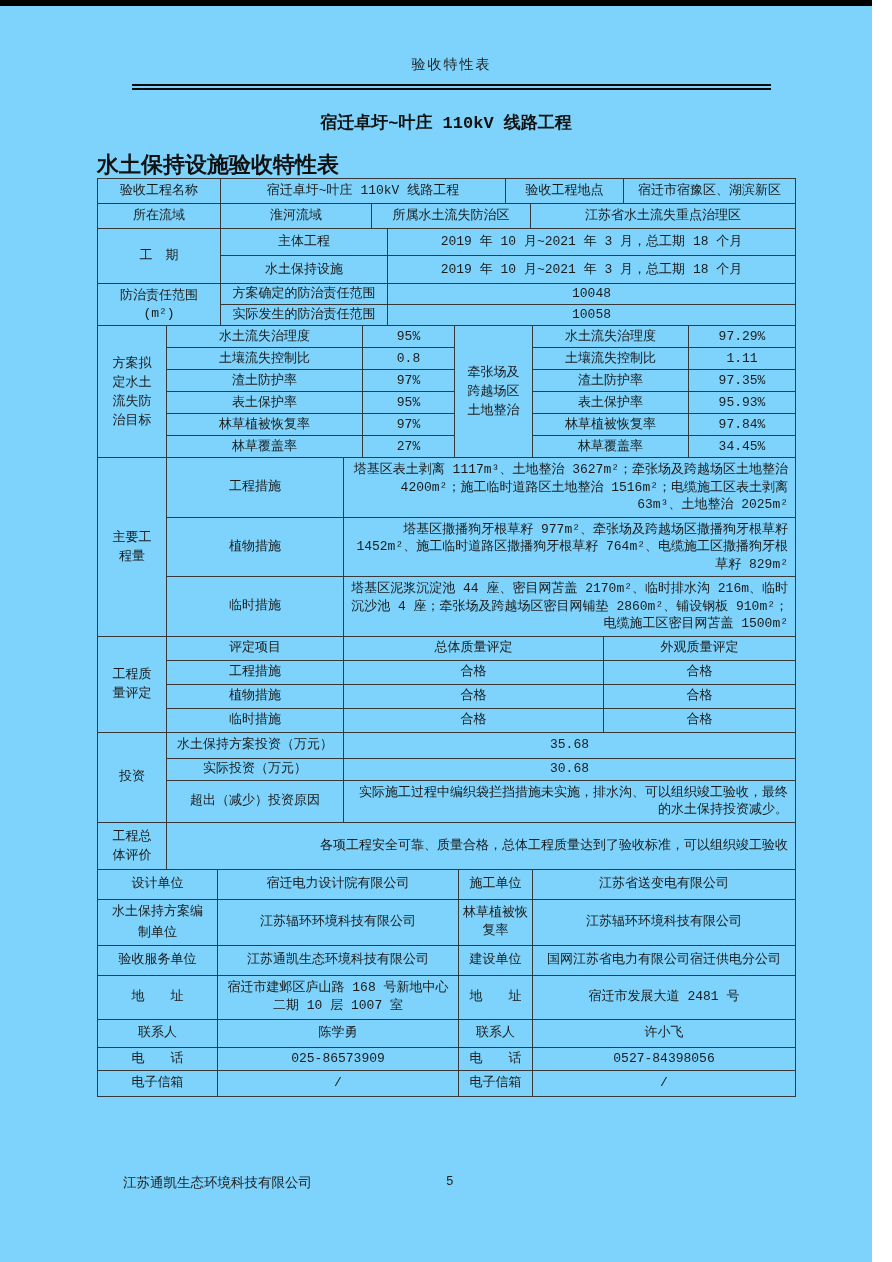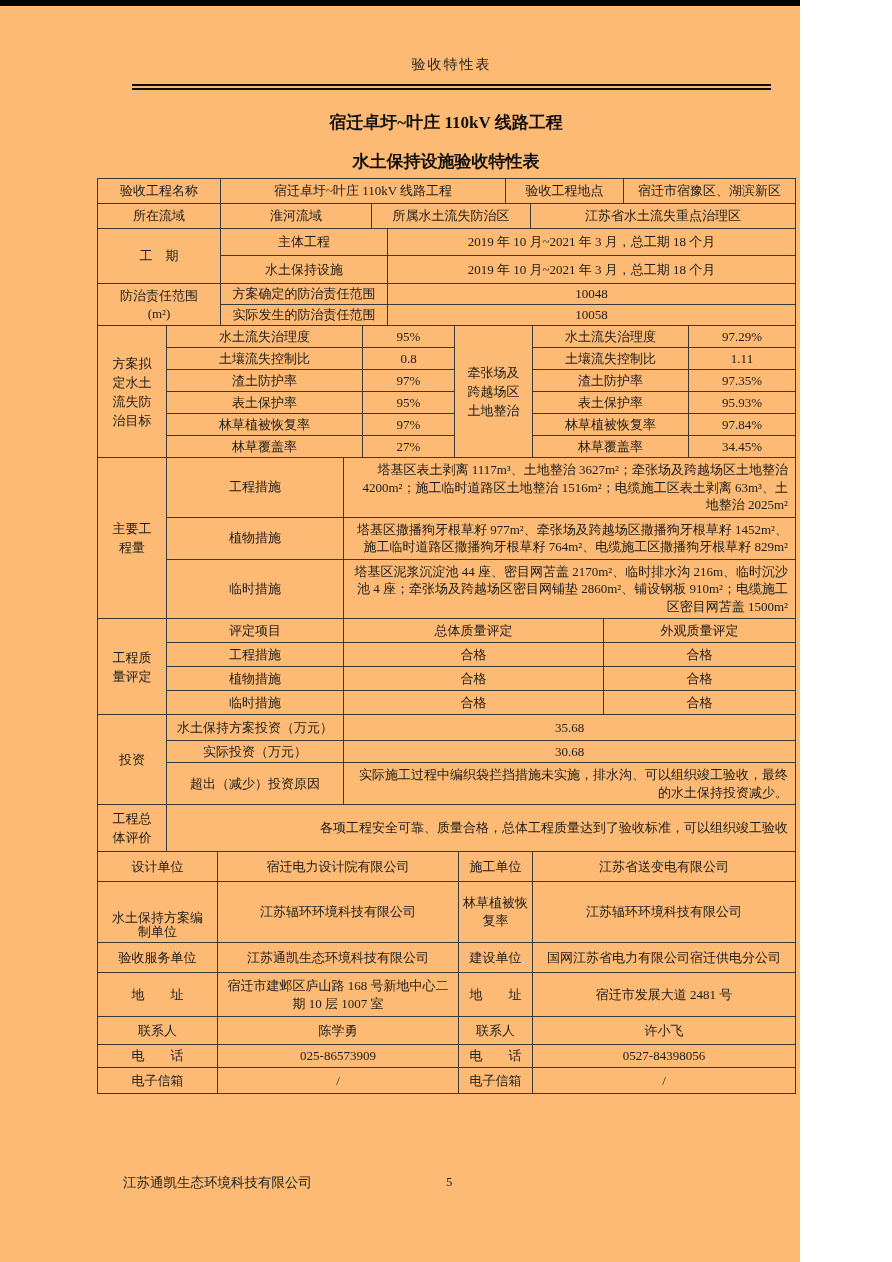--- a/index.html
+++ b/index.html
@@ -1,44 +1,44 @@
 <!DOCTYPE html>
 <html><head>
 <meta charset="utf-8">
 <style>
   html,body{margin:0;padding:0;background:#fff;}
   .page{
-    position:relative;width:800px;height:1262px;background:#fdba74;overflow:hidden;
-    font-family:Liberation Serif, serif;color:#1b1b1b;
+    position:relative;width:872px;height:1262px;background:#7dd3fc;overflow:hidden;
+    font-family:Liberation Mono, monospace;color:#1b1b1b;
   }
   .topbar{position:absolute;top:0;left:0;width:892px;height:6px;background:#000;}
   .header-line{
     position:absolute;top:56px;left:132px;width:639px;text-align:center;
     font-size:14px;letter-spacing:2px;color:#222;
   }
   .double-rule{
     position:absolute;top:84px;left:132px;width:639px;height:2px;
     border-top:2px solid #0d0d0d;border-bottom:2px solid #0d0d0d;
   }
   .title1{position:absolute;top:111px;left:97px;width:698px;text-align:center;
     font-size:17px;font-weight:bold;color:#111;}
-  .title2{position:absolute;top:150px;left:97px;width:698px;text-align:center;
-    font-size:17px;font-weight:bold;color:#111;}
+  .title2{position:absolute;top:150px;left:97px;width:698px;text-align:left;
+    font-size:22px;font-weight:bold;color:#111;}
   .tablewrap{position:absolute;top:178px;left:97px;width:698px;}
   table{border-collapse:collapse;table-layout:fixed;width:698px;margin-top:-1px;}
   table:first-child{margin-top:0;}
   td{
     border:1px solid #383838;text-align:center;vertical-align:middle;
     font-size:13px;line-height:18px;padding:1px 4px;color:#1b1b1b;
     overflow:hidden;word-break:break-word;
   }
   td.l{text-align:right;padding:3px 7px;line-height:17.5px;}
   .w3{display:inline-block;width:3em;line-height:19px;}
   .w4{display:inline-block;width:4em;line-height:19px;}
-  .w75{display:inline-block;width:7.4em;line-height:14px;margin-top:28px;}
+  .w75{display:inline-block;width:7.4em;line-height:21px;}
   .footer-company{position:absolute;top:1174px;left:123px;font-size:13.5px;color:#222;}
   .footer-page{position:absolute;top:1175px;left:446px;font-size:12.5px;color:#222;}
 </style>
 </head>
 <body>
 
 <div class="page">
   <div class="topbar"></div>
   <div class="header-line">验收特性表</div>
   <div class="double-rule"></div>

